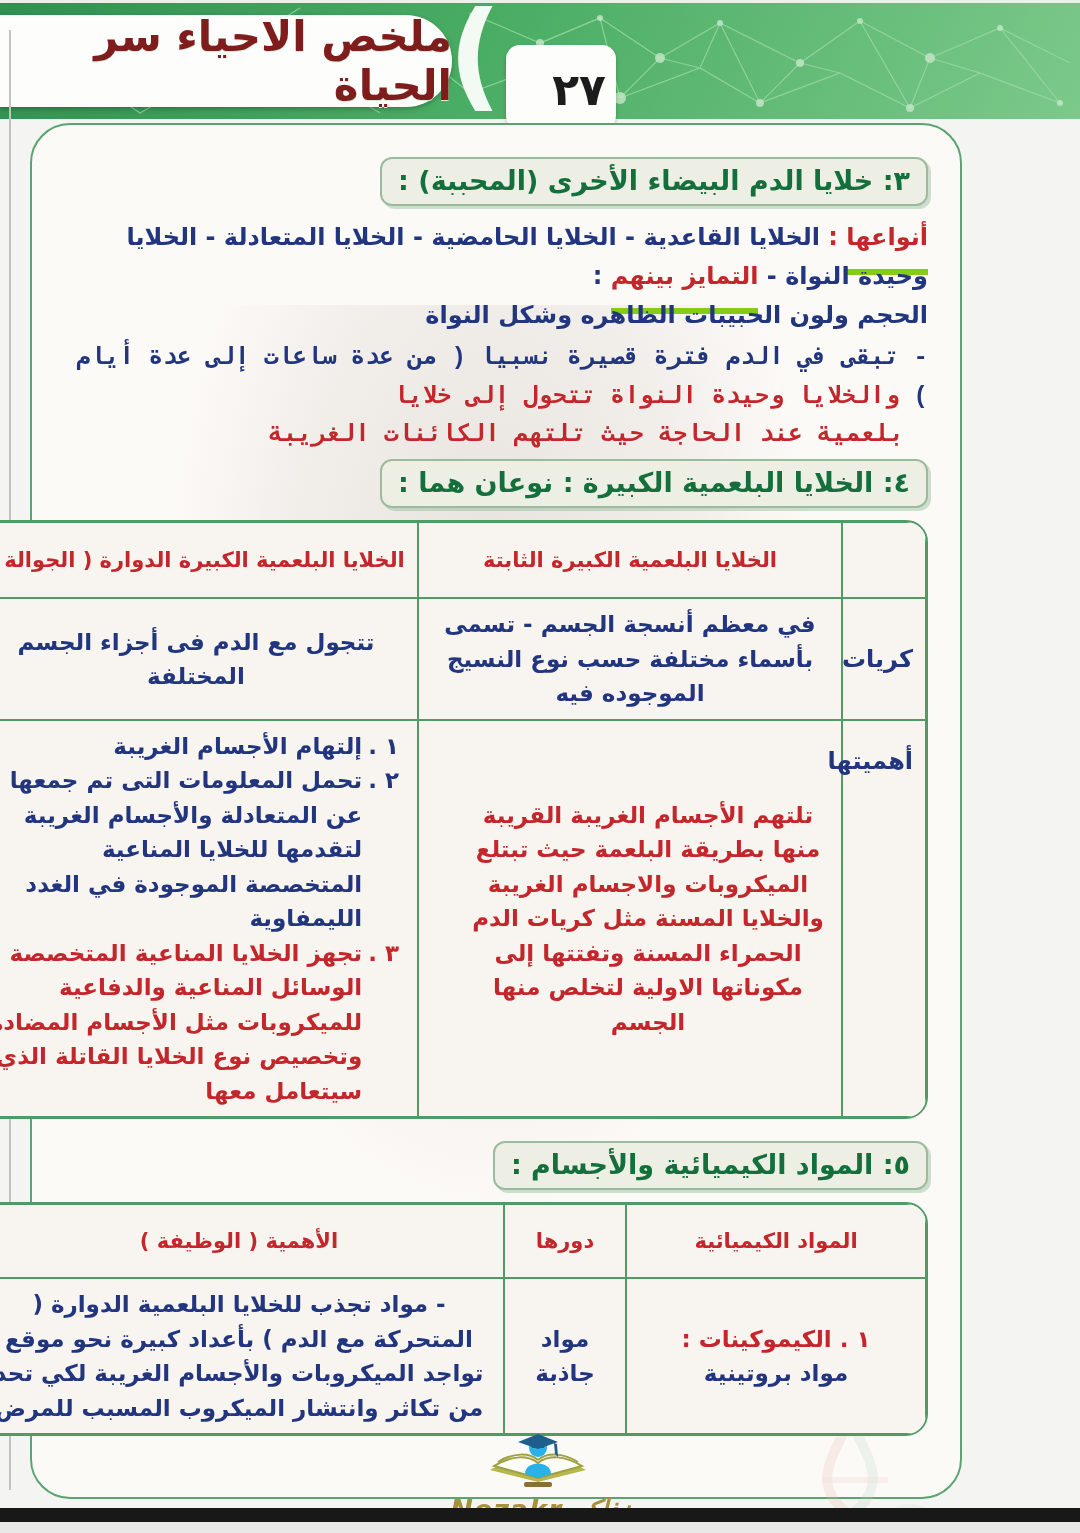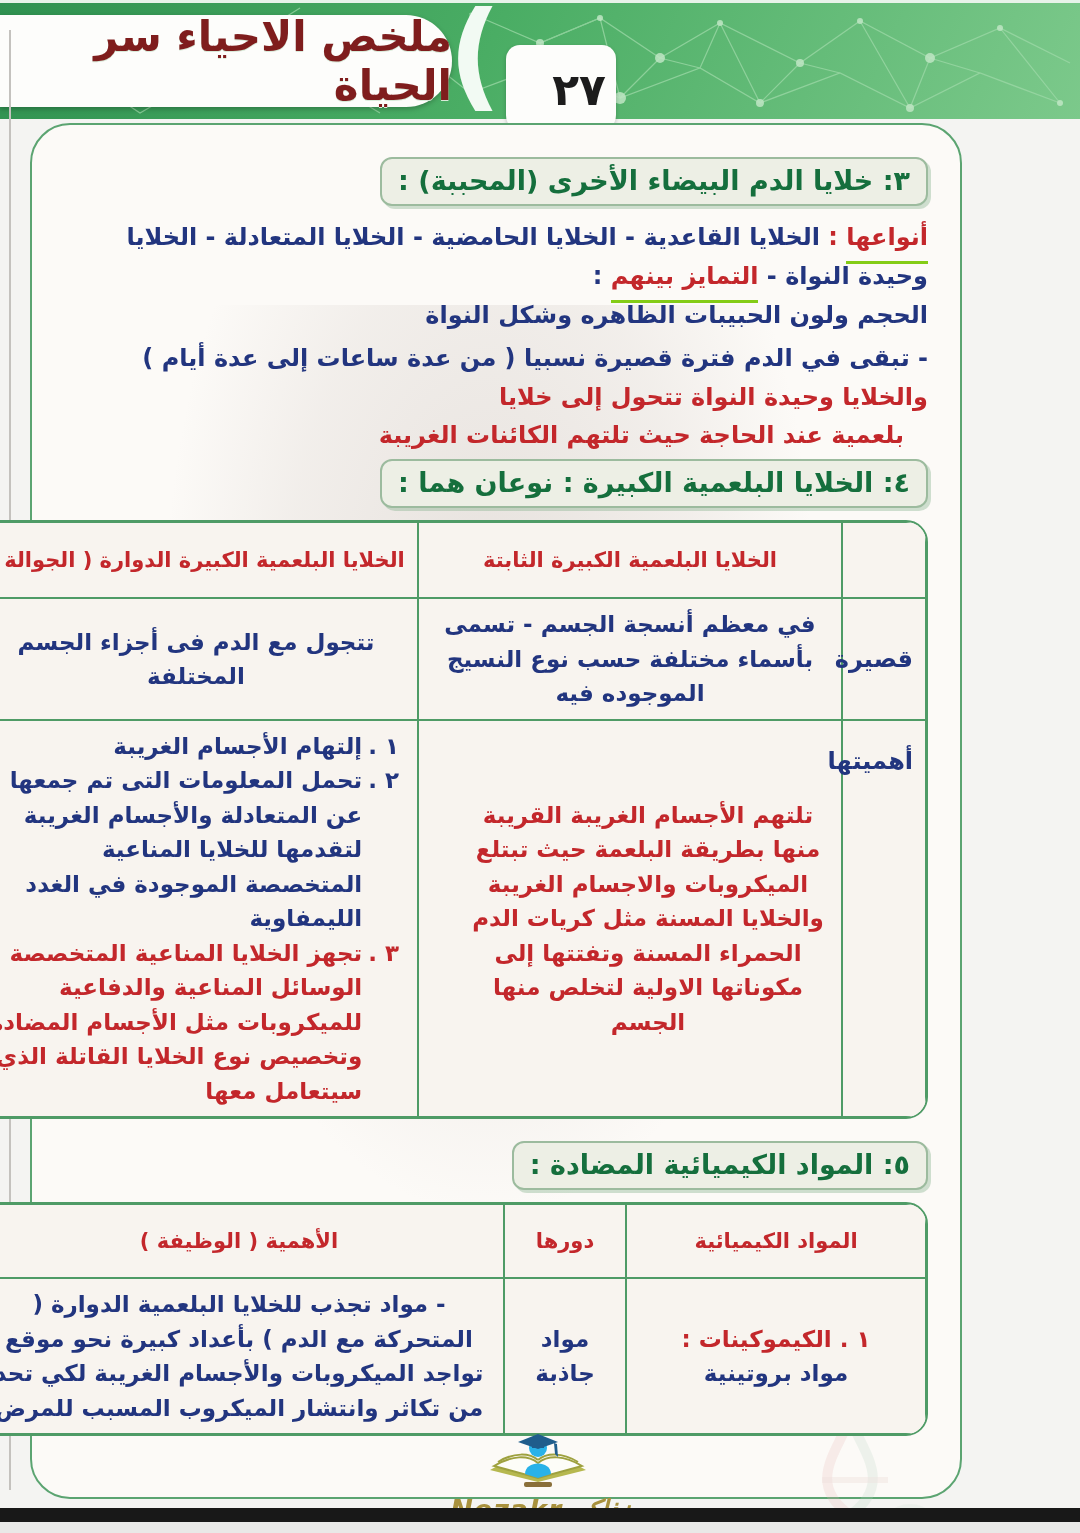--- a/index.html
+++ b/index.html
@@ -41,21 +41,21 @@
   .inner{position:relative;}
   
   .badge{display:inline-block;background:#edefe5;border:2px solid #9cbb9e;border-radius:12px;
     padding:6px 16px 8px 16px;color:#156f3d;font-weight:bold;font-size:27px;
     box-shadow:3px 3px 0 rgba(120,170,130,.35);}
   .badge-row{text-align:right;margin:4px 0 12px 0;}
   
   .para{font-size:24px;font-weight:bold;line-height:1.62;color:#22307d;text-align:right;}
   .red{color:#c3272b;}
   .blue{color:#22357f;}
-  .underline-red{border-bottom:3px solid #84cc16;padding-bottom:10px;}
+  .underline-red{border-bottom:6px solid #84cc16;padding-bottom:18px;}
   .indent1{padding-right:150px;}
   .indent2{padding-right:24px;}
   
   table{border-collapse:separate;border-spacing:0;width:952px;margin:6px auto 0 auto;
     border:2px solid #4f9b66;border-radius:22px;overflow:hidden;table-layout:fixed;
     background:#f8f4f0;}
   td,th{border:1px solid #4f9b66;padding:8px 12px;vertical-align:middle;
     font-weight:bold;background:#f8f4ef;}
   th{color:#c3272b;font-size:21px;text-align:center;}
   td{font-size:23px;line-height:1.5;}
@@ -133,21 +133,21 @@
     <div class="badge-row">
       <span class="badge">٣: خلايا الدم البيضاء الأخرى (المحببة) :</span>
     </div>
 
     <div class="para">
       <span class="red underline-red">أنواعها</span><span class="red"> : </span><span class="blue">الخلايا القاعدية - الخلايا الحامضية - الخلايا المتعادلة - الخلايا وحيدة النواة - </span><span class="red underline-red">التمايز بينهم</span><span class="blue"> :</span>
       <div class="blue">الحجم ولون الحبيبات الظاهره وشكل النواة</div>
     </div>
 
 
-    <div class="para" style="margin-top:4px;">
+    <div class="para" style="margin-top:4px;font-family:Liberation Mono, monospace;">
       <div><span class="blue">- تبقى في الدم فترة قصيرة نسبيا ( من عدة ساعات إلى عدة أيام )  </span><span class="red">والخلايا وحيدة النواة تتحول إلى خلايا</span></div>
       <div class="red indent2">بلعمية عند الحاجة حيث تلتهم الكائنات الغريبة</div>
     </div>
 
     <div class="badge-row" style="">
       <span class="badge">٤: الخلايا البلعمية الكبيرة : نوعان هما :</span>
     </div>
 
     <table>
       <colgroup>
@@ -155,21 +155,21 @@
           <col style="width:424px">
           <col style="width:444px">
         </colgroup>
       <tbody>
           <tr>
         <th></th>
         <th style="height:58px;">الخلايا البلعمية الكبيرة الثابتة</th>
         <th>الخلايا البلعمية الكبيرة الدوارة ( الجوالة )</th>
       </tr>
       <tr>
-        <td class="label-cell">قصيرة</td>
+        <td class="label-cell">كريات</td>
         <td class="blue t-center" style="height:88px;">في معظم أنسجة الجسم - تسمى بأسماء مختلفة حسب نوع النسيج الموجوده فيه</td>
         <td class="blue t-center">تتجول مع الدم فى أجزاء الجسم المختلفة</td>
       </tr>
       <tr>
         <td class="label-cell red" style="vertical-align:top;padding-top:22px;">أهميتها</td>
         <td class="red t-center" style="height:210px;padding-left:48px;">تلتهم الأجسام الغريبة القريبة منها بطريقة البلعمة حيث تبتلع الميكروبات والاجسام الغريبة والخلايا المسنة مثل كريات الدم الحمراء المسنة وتفتتها إلى مكوناتها الاولية لتخلص منها الجسم</td>
         <td>
           <div class="list">
             <div class="li blue">
                   <span class="num">١ .</span>
@@ -183,21 +183,21 @@
                   <span class="num">٣ .</span>
                   <span>تجهز الخلايا المناعية المتخصصة الوسائل المناعية والدفاعية للميكروبات مثل الأجسام المضادة وتخصيص نوع الخلايا القاتلة الذي سيتعامل معها</span>
                 </div>
           </div>
         </td>
       </tr>
     </tbody>
       </table>
 
     <div class="badge-row" style="margin-top:22px;">
-      <span class="badge">٥: المواد الكيميائية المضادة :</span>
+      <span class="badge">٥: المواد الكيميائية والأجسام :</span>
     </div>
 
     <table>
       <colgroup>
           <col style="width:300px">
           <col style="width:122px">
           <col style="width:530px">
         </colgroup>
       <tbody>
           <tr>

